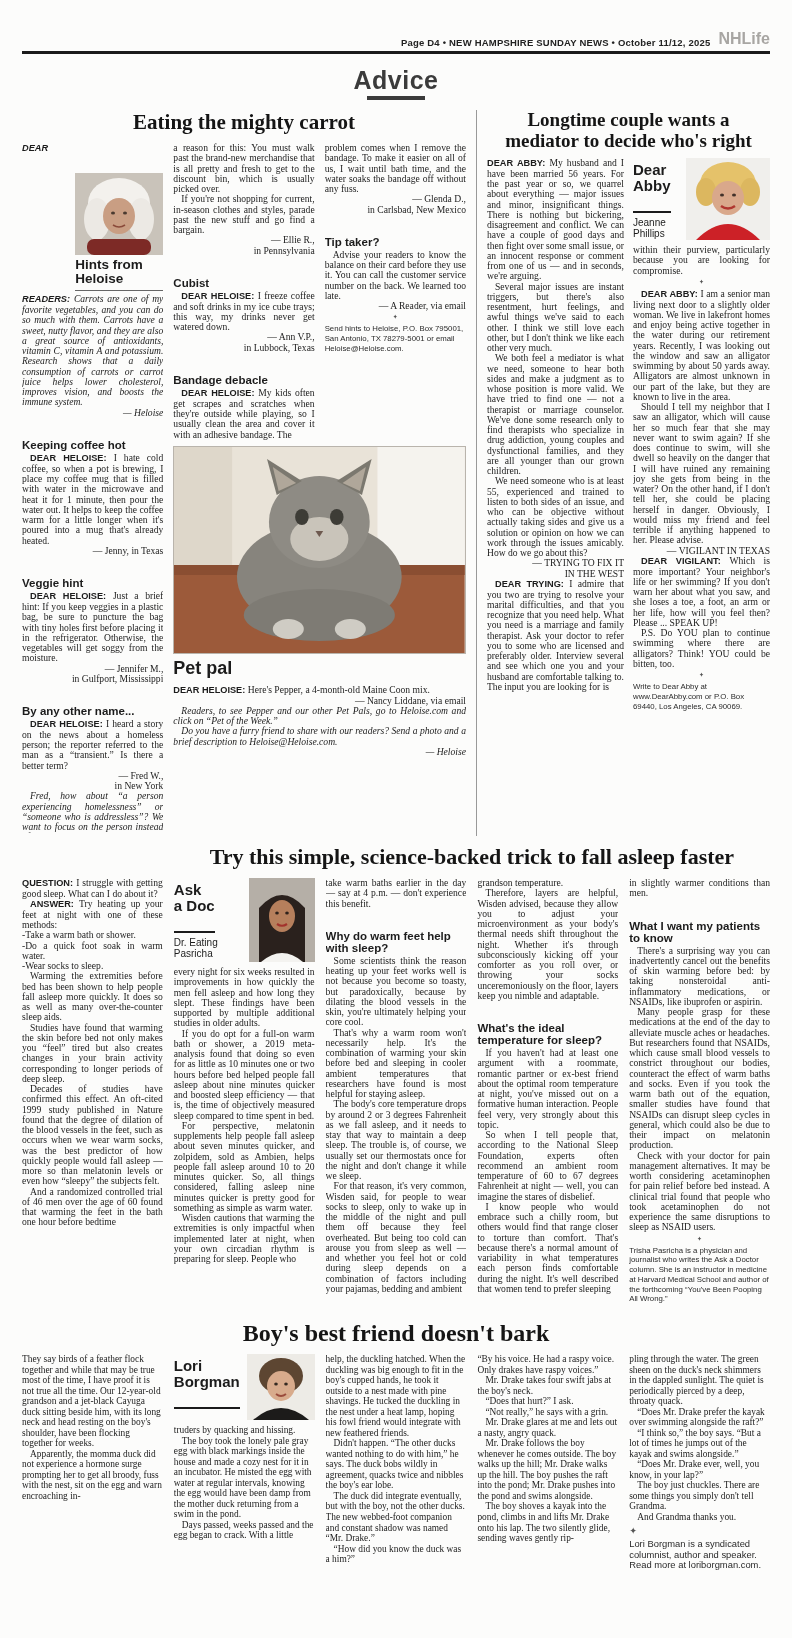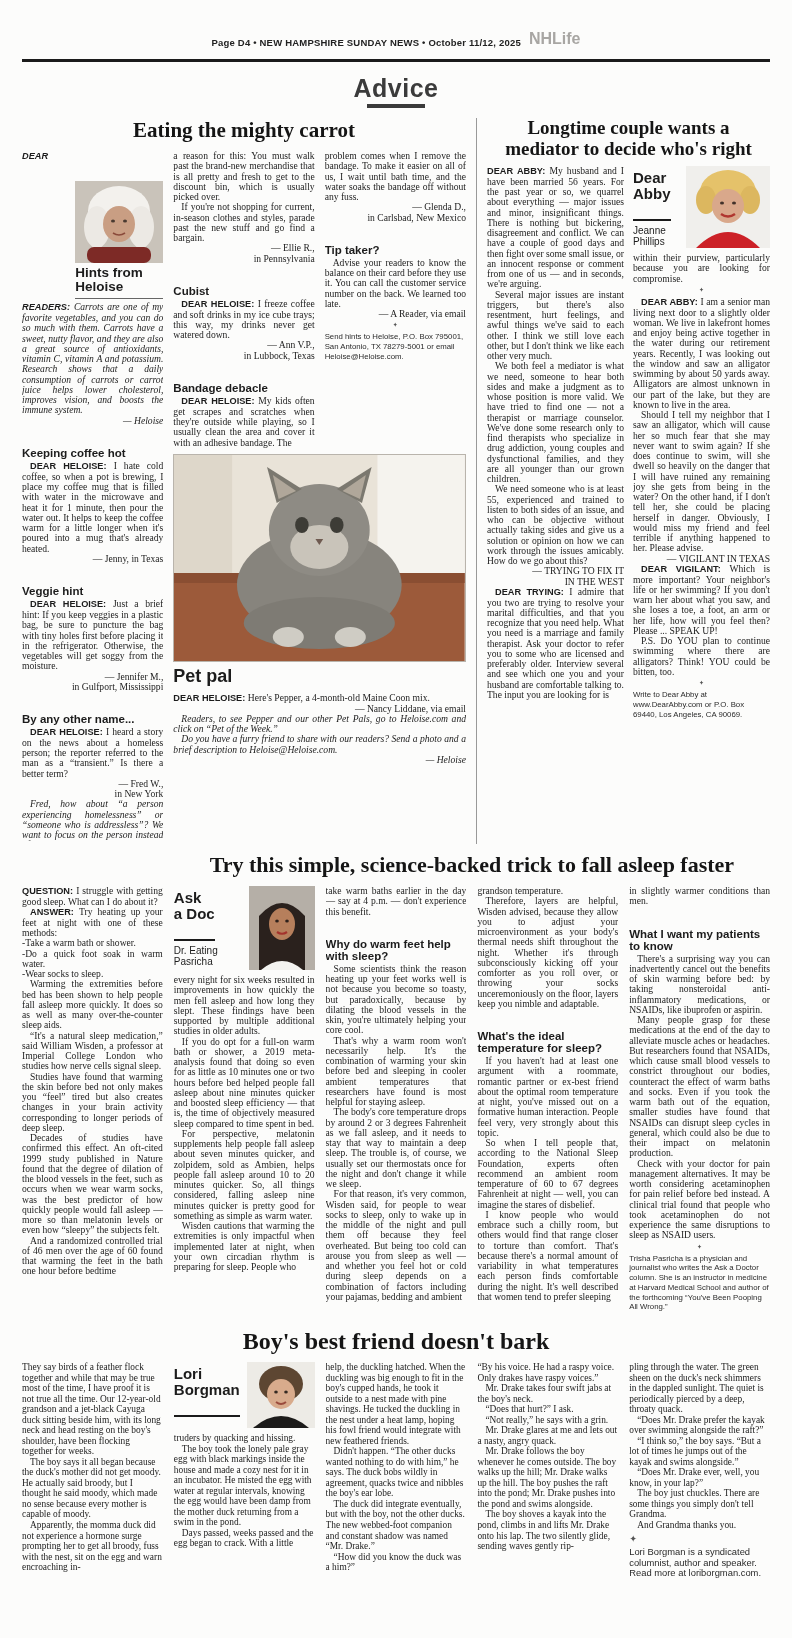--- a/index.html
+++ b/index.html
@@ -4,22 +4,22 @@
 <style>
   * { box-sizing: border-box; }
   html,body { margin:0; padding:0; background:#e8e8e8; }
   .page {
     position:relative; width:792px; height:1638px; margin:0 auto;
     background:#fcfcfb; color:#1c1c1c; overflow:hidden;
     padding:30px 22px 0 22px;
     font-family:"Liberation Serif","DejaVu Serif",serif;
   }
   
-  .masthead { display:flex; justify-content:center; align-items:flex-end;
-    border-bottom:3px solid #1b1b1b; padding-bottom:11px;gap:8px; }
+  .masthead { display:flex; justify-content:flex-end; align-items:flex-end;
+    border-bottom:3px solid #1b1b1b; padding-bottom:3px;gap:8px; }
   .mast-left { font-family:"Liberation Sans","DejaVu Sans",sans-serif; font-weight:bold;
     font-size:9.5px; color:#222; letter-spacing:.2px; }
   .mast-right { font-family:"Liberation Sans","DejaVu Sans",sans-serif; font-weight:bold;
     font-size:16px; color:#a8a6a3; }
   .advice-wrap { text-align:center; margin:12px 0 10px; }
   .advice-title { display:inline-block; font-family:"Liberation Sans","DejaVu Sans",sans-serif;
     font-weight:bold; font-size:25px; color:#3b3b3b; letter-spacing:.5px; }
   .advice-rule { width:58px; height:4px; background:#3b3b3b; margin:1px auto 0; }
 
   
@@ -242,21 +242,20 @@
   <div class="band2 cols">
     <div class="d-grid">
       <h1 class="d-title">Try this simple, science-backed trick to fall asleep faster</h1>
       <div class="d-col" style="grid-column:1">
           <p class="para ni"><b class="lead">QUESTION: </b>I struggle with getting good sleep. What can I do about it?</p>
           <p class="para"><b class="lead">ANSWER: </b>Try heating up your feet at night with one of these methods:</p>
           <p class="para ni">-Take a warm bath or shower.</p>
           <p class="para ni">-Do a quick foot soak in warm water.</p>
           <p class="para ni">-Wear socks to sleep.</p>
           <p class="para">Warming the extremities before bed has been shown to help people fall asleep more quickly. It does so as well as many over-the-counter sleep aids.</p>
-          <p class="para">“It's a natural sleep medication,” said William Wisden, a professor at Imperial College London who studies how nerve cells signal sleep.</p>
           <p class="para">Studies have found that warming the skin before bed not only makes you “feel” tired but also creates changes in your brain activity corresponding to longer periods of deep sleep.</p>
           <p class="para">Decades of studies have confirmed this effect. An oft-cited 1999 study published in Nature found that the degree of dilation of the blood vessels in the feet, such as occurs when we wear warm socks, was the best predictor of how quickly people would fall asleep — more so than melatonin levels or even how “sleepy” the subjects felt.</p>
           <p class="para">And a randomized controlled trial of 46 men over the age of 60 found that warming the feet in the bath one hour before bedtime</p>
         </div>
       <div class="d-col" style="grid-column:2">
         <div class="byline-box">
           <div class="byline-left">
             <span class="byline-title">Ask
 a Doc</span>
             <div class="byline-name">Dr. Eating
@@ -303,21 +302,20 @@
           <p class="para fine">Trisha Pasricha is a physician and journalist who writes the Ask a Doctor column. She is an instructor in medicine at Harvard Medical School and author of the forthcoming “You've Been Pooping All Wrong.”</p>
         </div>
     </div>
   </div>
 
   <div class="band3 cols">
     <h1 class="b-title">Boy's best friend doesn't bark</h1>
     <div class="b-grid">
       <div class="b-col">
           <p class="para ni">They say birds of a feather flock together and while that may be true most of the time, I have proof it is not true all the time. Our 12-year-old grandson and a jet-black Cayuga duck sitting beside him, with its long neck and head resting on the boy's shoulder, have been flocking together for weeks.</p>
-          <p class="para">The boy says it all began because the duck's mother did not get moody. He actually said broody, but I thought he said moody, which made no sense because every mother is capable of moody.</p>
           <p class="para">Apparently, the momma duck did not experience a hormone surge prompting her to get all broody, fuss with the nest, sit on the egg and warn encroaching in-</p>
         </div>
       <div class="b-col">
         <div class="byline-box">
           <div class="byline-left">
             <span class="byline-title">Lori
 Borgman</span>
           </div>
           <svg width="68" height="66" viewBox="0 0 68 66">
             <rect width="68" height="66" fill="#edebe6"></rect>

